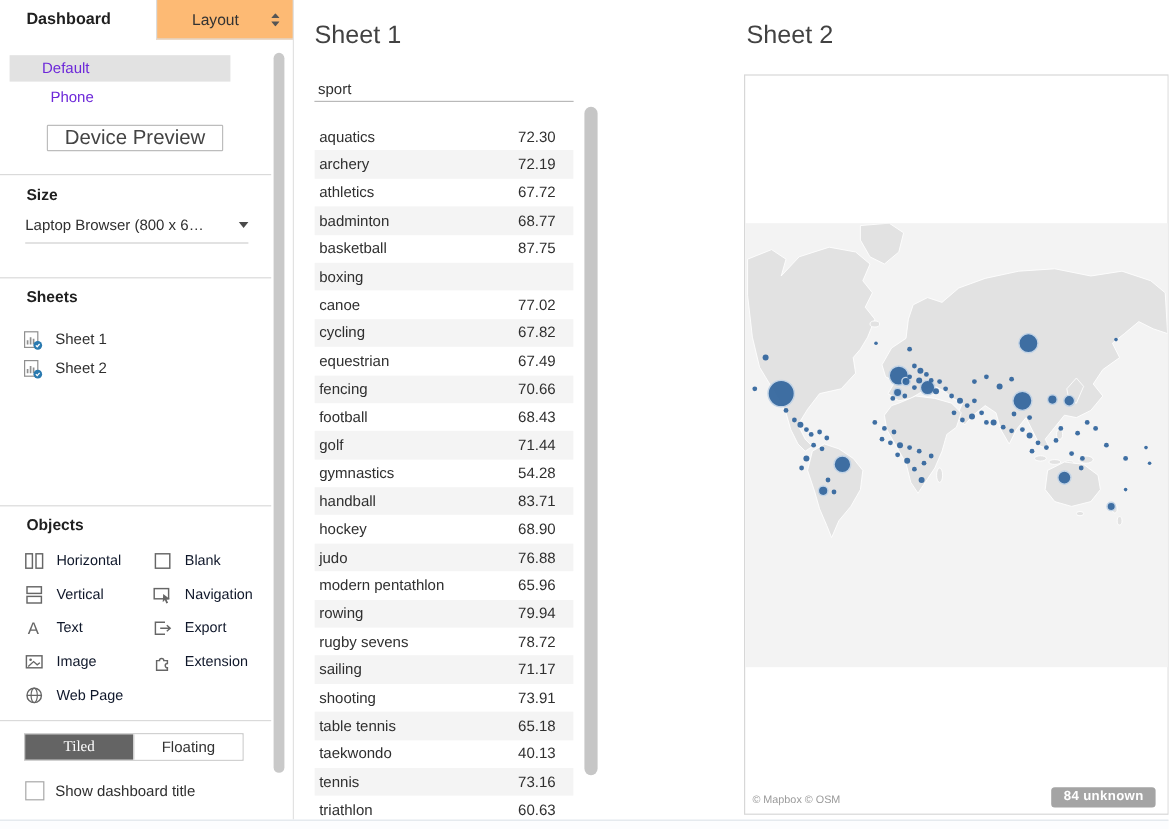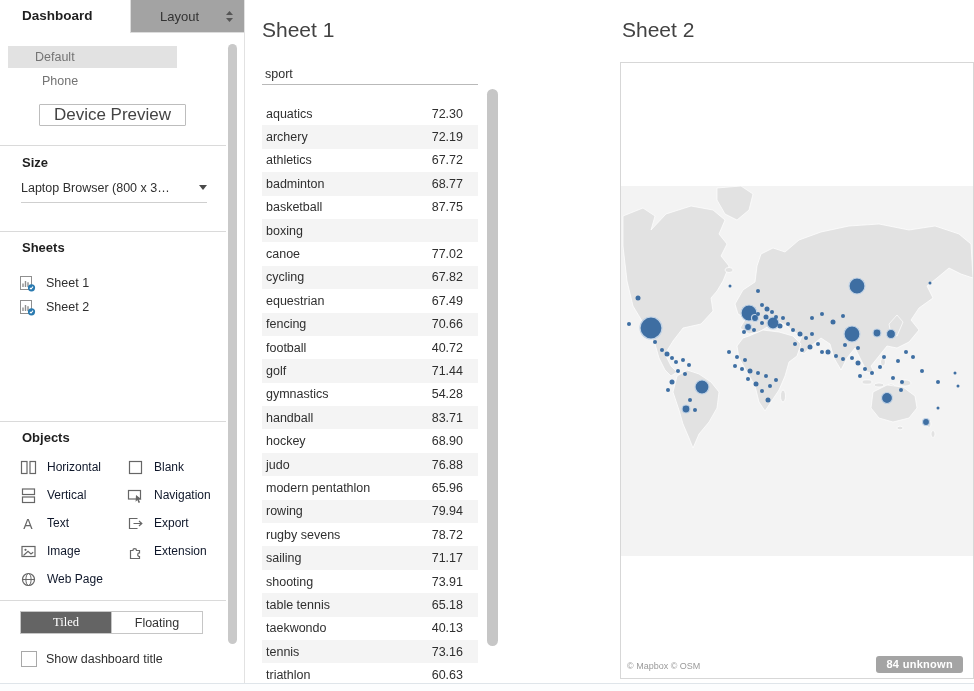--- a/index.html
+++ b/index.html
@@ -3,25 +3,25 @@
 <meta charset="utf-8">
 <style>
   html,body{margin:0;padding:0;background:#fff;}
   .app{position:relative;width:974px;height:691px;background:#fff;overflow:hidden;
        font-family:"Liberation Sans",sans-serif;color:#333;}
 
   
   .tabbar{position:absolute;left:0;top:0;width:245px;height:33px;background:#fff;}
   .tab-dashboard{position:absolute;left:22px;top:8px;font-size:13.5px;font-weight:bold;color:#1f1f1f;}
   .tab-layout{position:absolute;left:130px;top:-1px;width:115px;height:34px;box-sizing:border-box;
-              border:1px solid #dcdcdc;background:#a3a3a3;display:flex;align-items:center;
+              border:1px solid #dcdcdc;background:#fdba74;display:flex;align-items:center;
               padding-left:29px;font-size:13px;color:#333;}
   .sort-icon{position:absolute;right:11px;top:11px;width:7px;height:11px;}
 
-  .mode-row{position:absolute;left:8px;width:169px;height:22px;line-height:22px;font-size:12.5px;color:#737373;}
+  .mode-row{position:absolute;left:8px;width:184px;height:22px;line-height:22px;font-size:12.5px;color:#6d28d9;}
   .mode-selected{background:#e2e2e2;}
   .device-preview{position:absolute;left:39px;top:104px;width:147px;height:22px;box-sizing:border-box;
                   border:1px solid #bdbdbd;border-radius:1px;background:#fff;text-align:center;
                   line-height:20px;font-size:17px;color:#444;}
   .divider{position:absolute;left:0;width:226px;border-top:1px solid #dadada;height:0;}
 
   .panel-header{position:absolute;left:22px;font-size:13px;font-weight:bold;color:#1f1f1f;}
   .size-select{position:absolute;left:21px;top:181px;width:186px;padding-bottom:7px;
                border-bottom:1px solid #cfcfcf;font-size:12.5px;color:#2f2f2f;}
   .size-caret{position:absolute;right:0;top:4px;width:0;height:0;
@@ -84,21 +84,21 @@
 
   <div class="mode-row mode-selected" style="top:46px;padding-left:27px;box-sizing:border-box;">Default</div>
   <div class="mode-row" style="top:70px;padding-left:34px;box-sizing:border-box;">Phone</div>
 
   <div class="device-preview">Device Preview</div>
 
   <div class="divider" style="top:145px"></div>
 
   <div class="panel-header" style="top:155px">Size</div>
   <div class="size-select">
-    <span>Laptop Browser (800 x 3…</span>
+    <span>Laptop Browser (800 x 6…</span>
     <span class="size-caret"></span>
   </div>
 
   <div class="divider" style="top:231px"></div>
 
   <div class="panel-header" style="top:240px">Sheets</div>
 
   <div class="sheet-item" style="top:273px">
     <svg width="16" height="17" viewBox="0 0 16 17">
       <rect x="0.5" y="1.5" width="11" height="13" fill="#fff" stroke="#8f8f8f"></rect>
@@ -241,21 +241,21 @@
       <div class="trow">
         <span class="tlabel">equestrian</span>
         <span class="tval">67.49</span>
       </div>
       <div class="trow">
         <span class="tlabel">fencing</span>
         <span class="tval">70.66</span>
       </div>
       <div class="trow">
         <span class="tlabel">football</span>
-        <span class="tval">40.72</span>
+        <span class="tval">68.43</span>
       </div>
       <div class="trow">
         <span class="tlabel">golf</span>
         <span class="tval">71.44</span>
       </div>
       <div class="trow">
         <span class="tlabel">gymnastics</span>
         <span class="tval">54.28</span>
       </div>
       <div class="trow">

